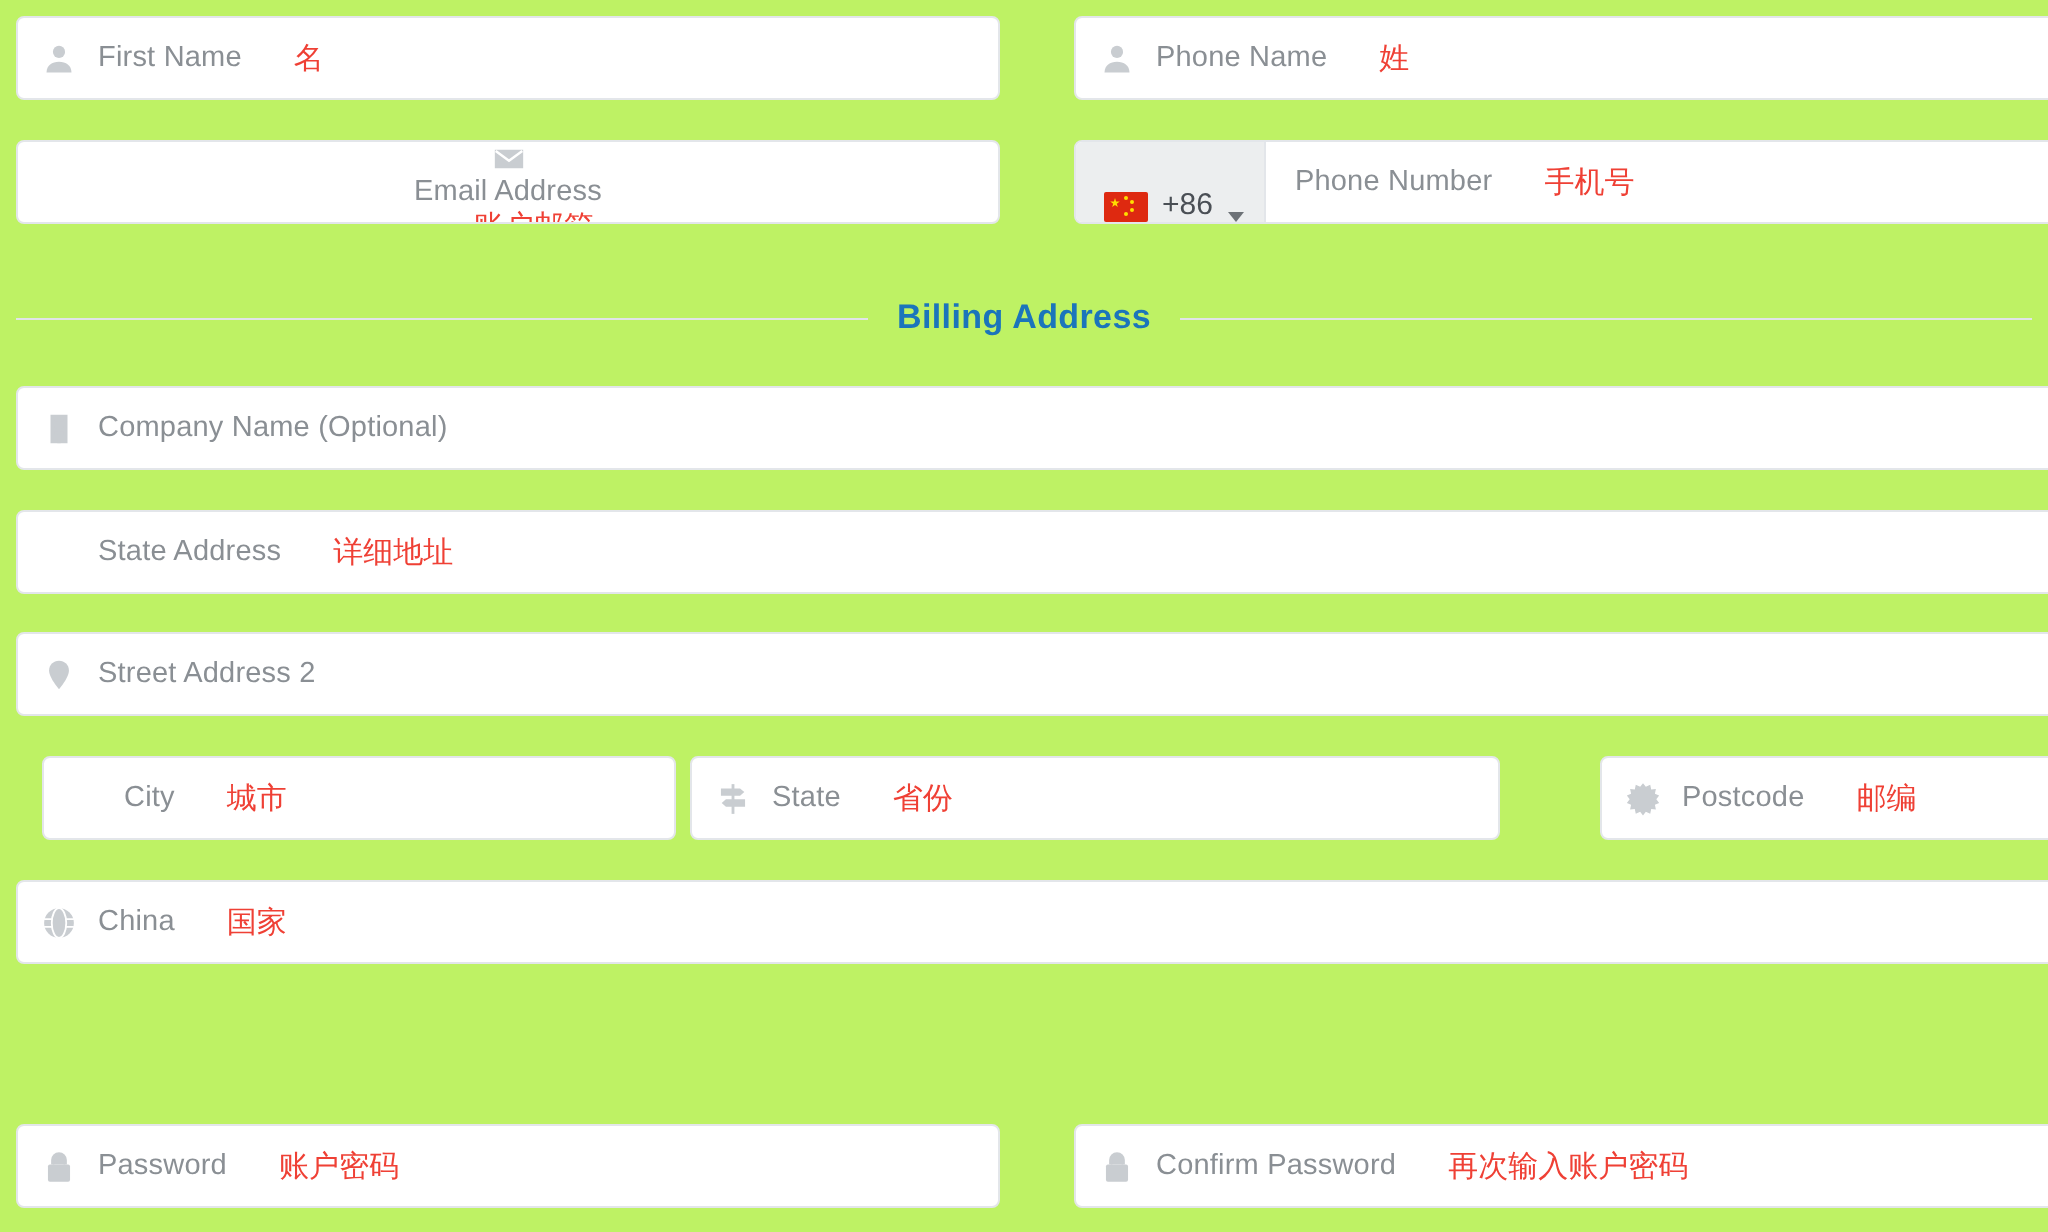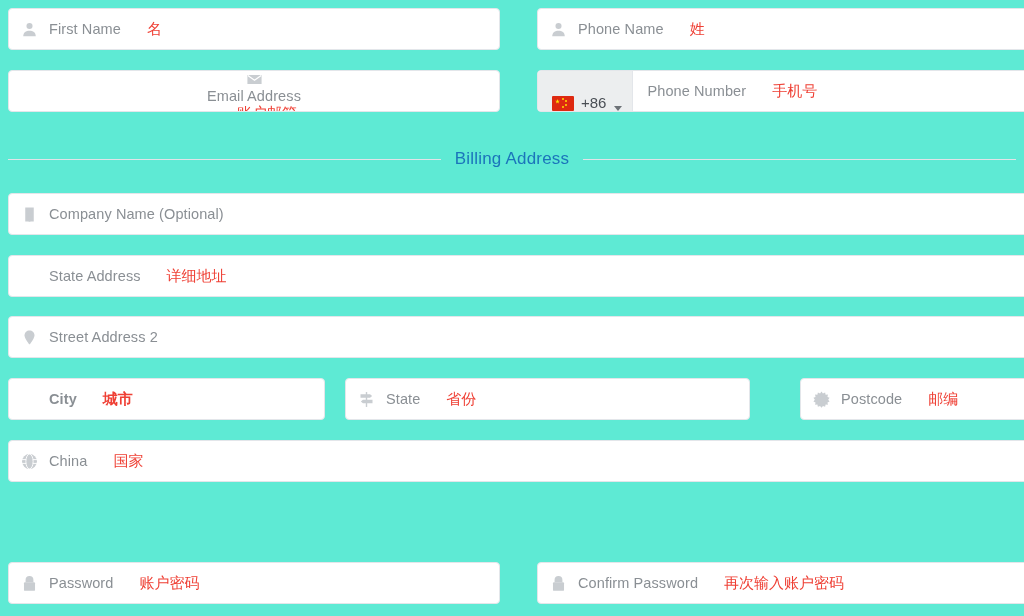--- a/index.html
+++ b/index.html
@@ -9,21 +9,21 @@
     height: 616px;
     overflow: hidden;
     background: #ffffff;
     font-family: "Liberation Sans", sans-serif;
   }
 
   .form-root {
     position: relative;
     width: 1024px;
     height: 616px;
-    background: #5eead4;
+    background: #bef264;
     overflow: hidden;
   }
 
   
   .field {
     position: absolute;
     height: 42px;
     background: #ffffff;
     border: 1px solid #e3e6ea;
     border-radius: 4px;
@@ -118,21 +118,21 @@
     gap: 14px;
   }
   .divider .rule {
     flex: 1;
     height: 1px;
     background: #e1e4e8;
   }
   .divider .section-title {
     font-size: 17px;
     color: #1b75bb;
-    font-weight: normal;
+    font-weight: bold;
     white-space: nowrap;
     letter-spacing: 0.2px;
   }
 
   
   .ico { display: block; }
   .ico path, .ico circle, .ico rect, .ico ellipse, .ico polygon { fill: #c9cdd1; }
 </style>
 </head>
 <body>
@@ -222,21 +222,21 @@
   <div class="field" style="left:8px; top:316px; width:1021px;">
     <span class="icon-slot">
       <svg class="ico" width="17" height="17" viewBox="0 0 24 24" aria-hidden="true">
         <path d="M12 2c-4 0-7 3-7 6.8C5 14 12 22 12 22s7-8 7-13.2C19 5 16 2 12 2z"></path>
       </svg>
     </span>
     <span class="placeholder">Street Address 2</span>
     <span class="annotation"></span>
   </div>
 
-  <div class="field" style="left:8px; top:378px; width:317px;font-weight:bold;">
+  <div class="field" style="left:21px; top:378px; width:317px;">
     <span class="icon-slot empty"></span>
     <span class="placeholder">City</span>
     <span class="annotation">城市</span>
   </div>
 
   <div class="field" style="left:345px; top:378px; width:405px;">
     <span class="icon-slot">
       <svg class="ico" width="17" height="17" viewBox="0 0 24 24" aria-hidden="true">
         <rect x="11" y="1.5" width="2" height="21"></rect>
         <path d="M3.5 4.5h13.5l3 2.6-3 2.6H3.5z"></path>

